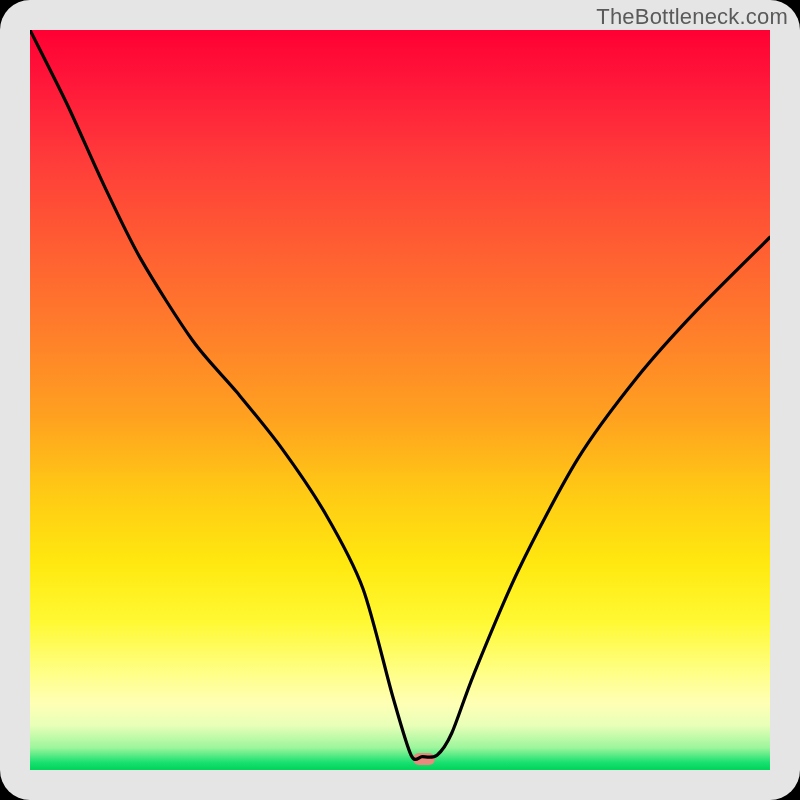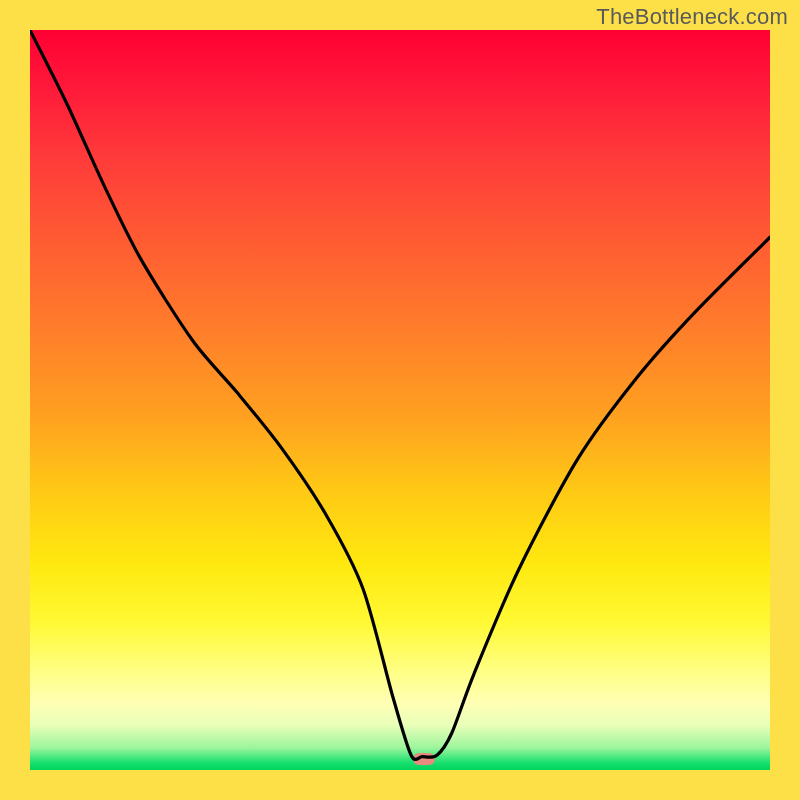--- a/index.html
+++ b/index.html
@@ -8,21 +8,22 @@
     width: 800px;
     height: 800px;
     background: #000;
     overflow: hidden;
     font-family: Arial, Helvetica, sans-serif;
   }
   .frame {
     position: relative;
     width: 800px;
     height: 800px;
-    background: #fde047;
+    background: #e5e5e5;
+    border-radius: 30px;
   }
   .plot-area {
     position: absolute;
     left: 30px;
     top: 30px;
     width: 740px;
     height: 740px;
     overflow: hidden;
   }
   .gradient {

